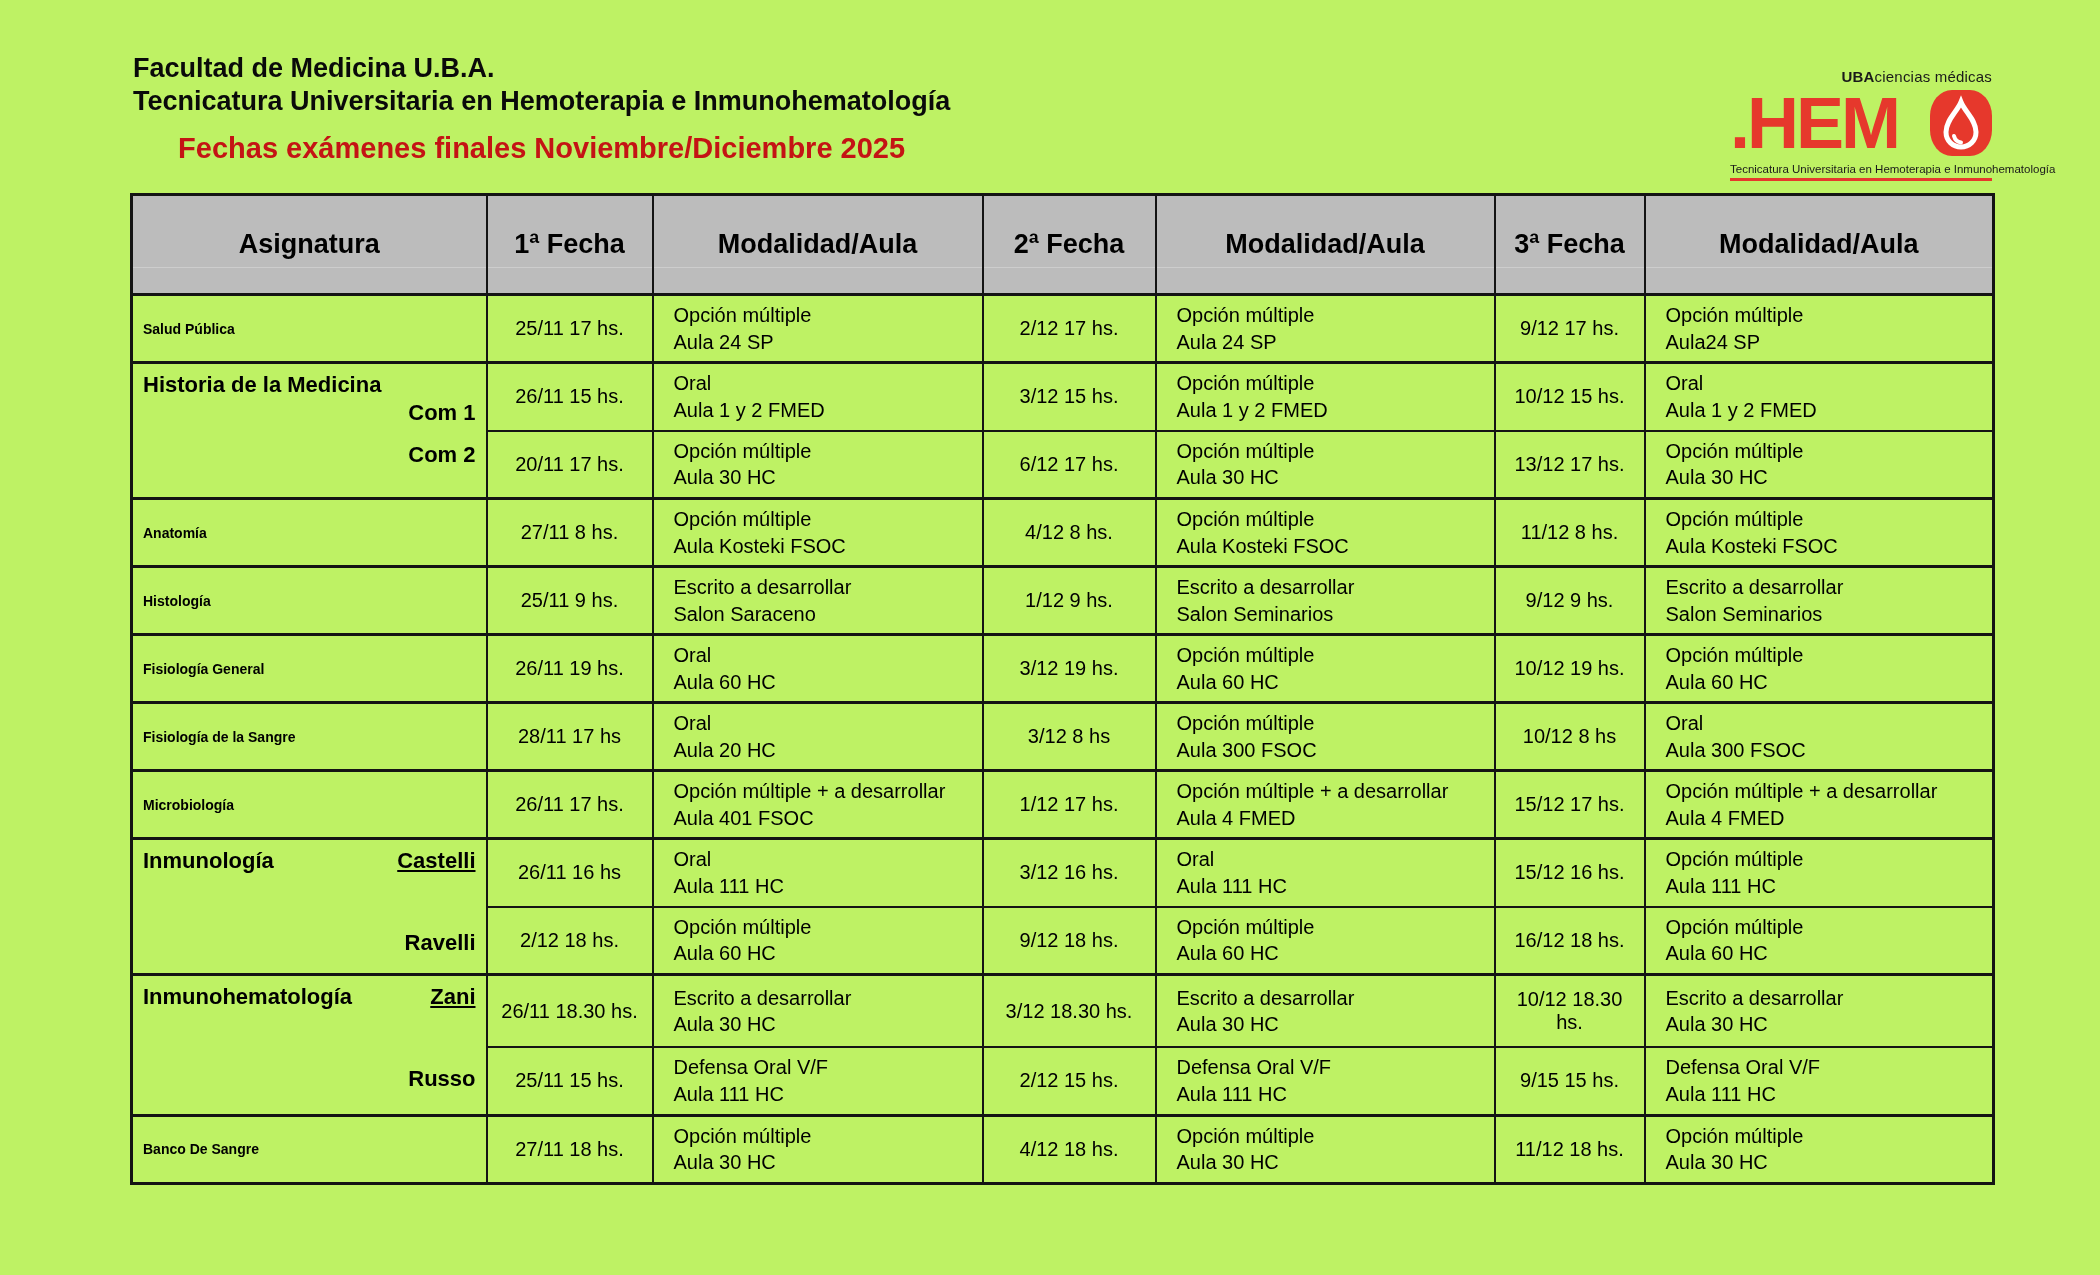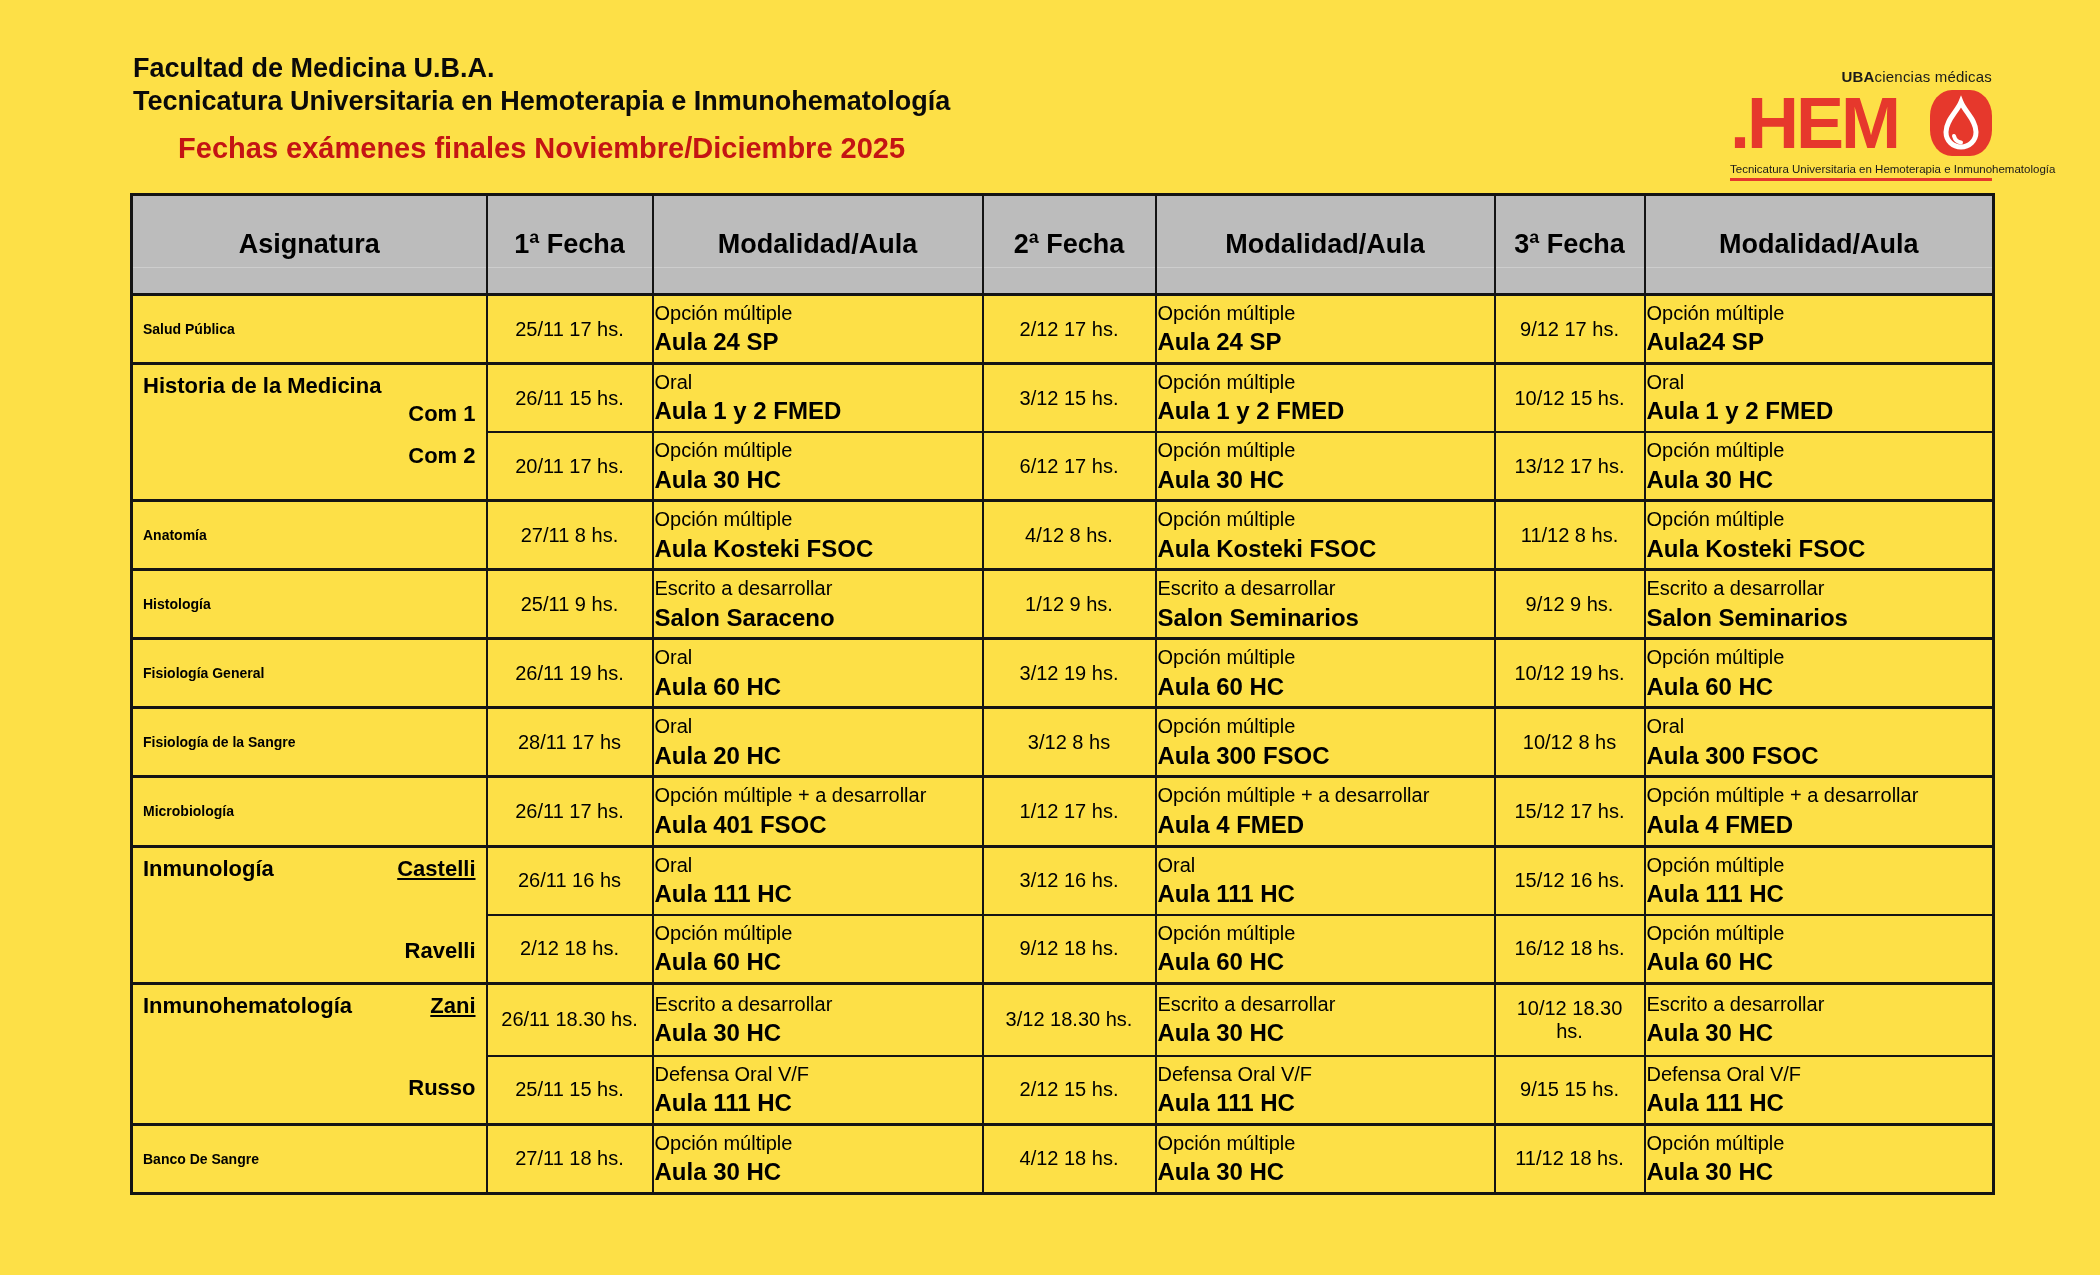--- a/index.html
+++ b/index.html
@@ -1,17 +1,17 @@
 <!DOCTYPE html>
 <html><head>
 <meta charset="utf-8">
 <style>
   * { margin: 0; padding: 0; box-sizing: border-box; }
   html, body { width: 2100px; height: 1275px; background: #ffffff; font-family: "Liberation Sans", sans-serif; color: #000; }
-  .page { position: relative; width: 2100px; height: 1275px; background: #fde047; overflow: hidden; }
+  .page { position: relative; width: 2100px; height: 1275px; background: #bef264; overflow: hidden; }
 
   
   .doc-header { position: absolute; left: 133px; top: 52px; }
   .doc-header .line { font-size: 27px; font-weight: bold; line-height: 1.22; color: #0a0a0a; }
   .doc-title { margin-top: 14px; font-size: 29px; font-weight: bold; color: #c41414; text-align: center; }
 
   
   .logo { position: absolute; right: 108px; top: 68px; width: 262px; text-align: right; }
   .logo-top { font-size: 15px; color: #1a1a1a; letter-spacing: 0.2px; }
   .logo-top b { font-weight: bold; }
@@ -32,23 +32,23 @@
   td.subject { font-size: 14px; font-weight: bold; padding: 6px 8px 6px 10px; vertical-align: middle; }
   td.subject-split { position: relative; padding: 0; vertical-align: top; }
   .subj-name { position: absolute; left: 10px; top: 8px; font-size: 22px; font-weight: bold; white-space: nowrap; }
   .variant { position: absolute; right: 10px; font-size: 22px; font-weight: bold; white-space: nowrap; }
   .split-early .v1 { top: 36px; }
   .split-early .v2 { top: 78px; }
   .split-late .v1 { top: 8px; text-decoration: underline; }
   .split-late .v2 { top: 90px; }
 
   td.fecha { text-align: center; padding: 12px; font-size: 20px; }
-  td.modalidad { text-align: left; padding: 4px 6px 4px 1px; line-height: 1.32; }
+  td.modalidad { text-align: left; padding: 4px 6px 4px 20px; line-height: 1.32; }
   .mod-type { display: block; font-size: 20px; }
-  .mod-room { display: block; font-size: 24px; font-weight: bold; }
+  .mod-room { display: block; font-size: 20px; font-weight: normal; }
 </style>
 </head>
 <body>
 
 <div class="page">
 
   <div class="doc-header">
     <div class="line">Facultad de Medicina U.B.A.</div>
     <div class="line">Tecnicatura Universitaria en Hemoterapia e Inmunohematología</div>
     <div class="doc-title">Fechas exámenes finales Noviembre/Diciembre 2025</div>

